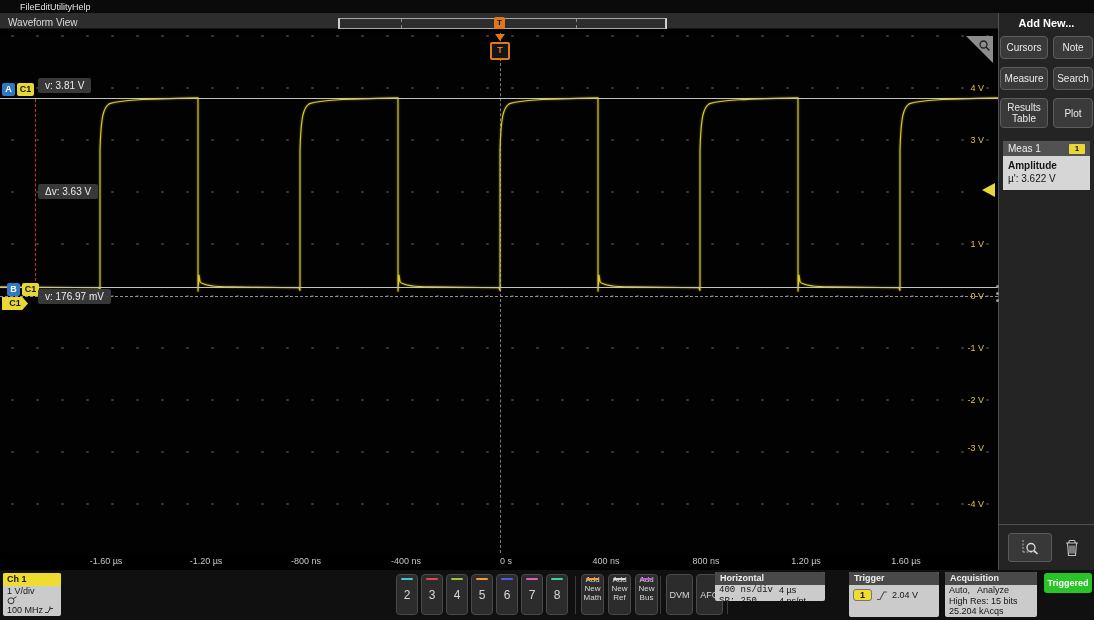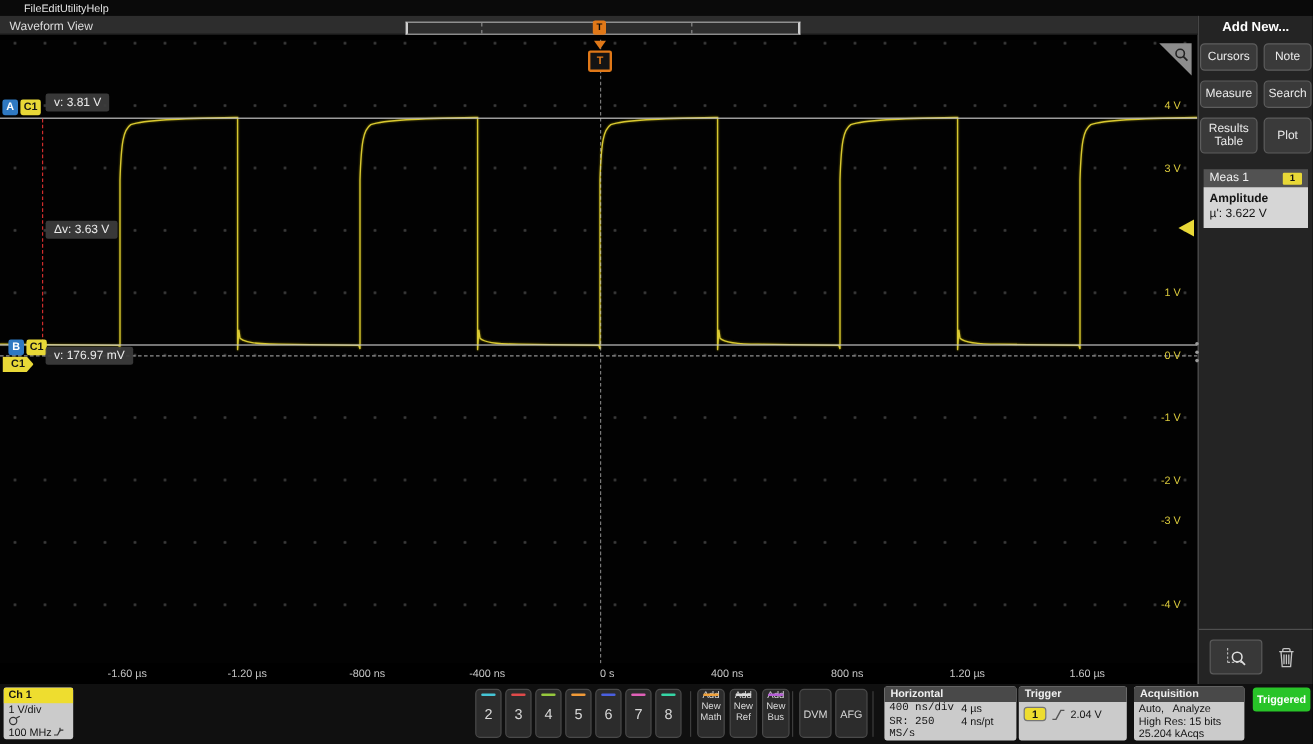--- a/index.html
+++ b/index.html
@@ -166,21 +166,21 @@
       <path d="M8 8 l3.5 3.5" stroke="#222" stroke-width="1.5"></path>
     </svg>
 
     <div id="ylabels">
         <span class="ylabel" style="top: 50px;">4 V</span>
         <span class="ylabel" style="top: 102px;">3 V</span>
         <span class="ylabel" style="top: 206px;">1 V</span>
         <span class="ylabel" style="top: 258px;">0 V</span>
         <span class="ylabel" style="top: 310px;">-1 V</span>
         <span class="ylabel" style="top: 362px;">-2 V</span>
-        <span class="ylabel" style="top: 396px; margin-left: 13px;">-3 V</span>
+        <span class="ylabel" style="top: 410px; margin-left: 13px;">-3 V</span>
         <span class="ylabel" style="top: 466px;">-4 V</span>
       </div>
   </div>
 
   <div class="xstrip" id="xlabels">
       <span class="xlabel" style="left: 106px;">-1.60 µs</span>
       <span class="xlabel" style="left: 206px;">-1.20 µs</span>
       <span class="xlabel" style="left: 306px;">-800 ns</span>
       <span class="xlabel" style="left: 406px;">-400 ns</span>
       <span class="xlabel" style="left: 506px;">0 s</span>
@@ -306,21 +306,21 @@
           <span class="cbar" style="background: rgb(182, 95, 214);"></span>
           <span>Add New Bus</span>
         </div>
       </div>
 
     <div class="vdiv" style="left:660px"></div>
     <div class="sqbtn" style="left:666px">DVM</div>
     <div class="sqbtn" style="left:696px">AFG</div>
     <div class="vdiv" style="left:727px"></div>
 
-    <div class="card" style="left:737px;width:110px;height:45px">
+    <div class="card" style="left:715px;width:110px;height:29px">
       <div class="card-h">Horizontal</div>
       <div class="hrow">
           <span class="hl">400 ns/div</span>
           <span class="hr">4 µs</span>
         </div>
       <div class="hrow">
           <span class="hl">SR: 250 MS/s</span>
           <span class="hr">4 ns/pt</span>
         </div>
       <div class="hrow">

